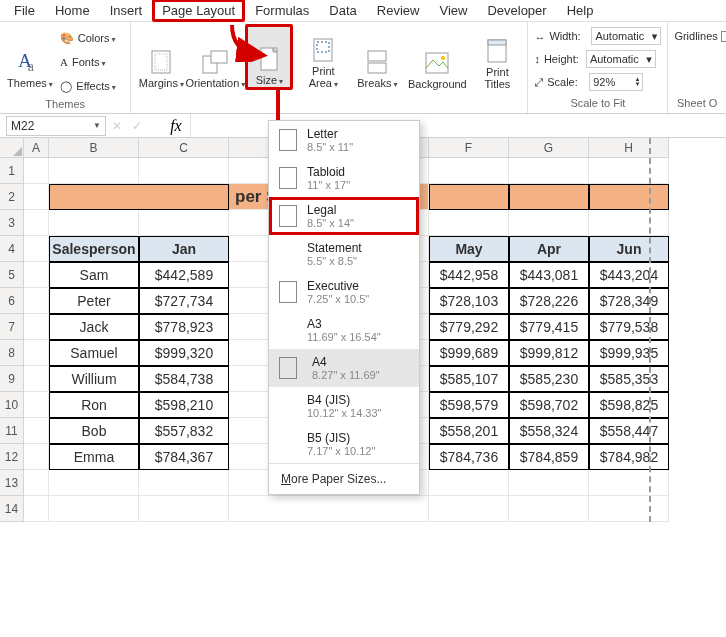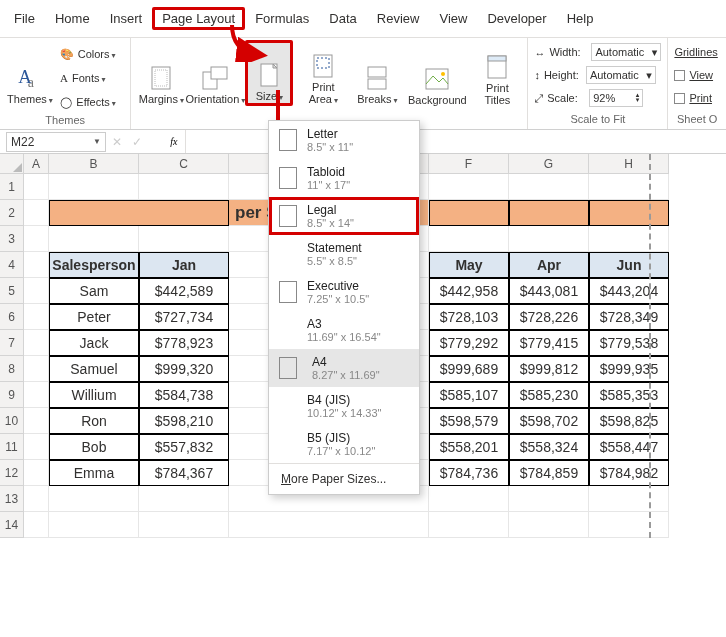--- a/index.html
+++ b/index.html
@@ -1,19 +1,19 @@
 <!DOCTYPE html>
 <html><head>
 <meta charset="utf-8">
 <style>
   * { box-sizing: border-box; margin: 0; padding: 0; }
   body { font-family: "Segoe UI", Arial, sans-serif; font-size: 12px; background: #fff; width: 726px; height: 637px; overflow: hidden; color: #323130; position: relative;}
   
   
-  .menubar { display: flex; align-items: center; height: 38px; padding: 0 4px; border-bottom: 1px solid #e1dfdd; font-size: 13px;}
+  .menubar { display: flex; align-items: center; height: 22px; padding: 0 4px; border-bottom: 1px solid #e1dfdd; font-size: 13px;}
   .menubar .mitem { padding: 4px 10px; cursor: default;}
   .menubar .mitem.highlight { border: 3px solid #d40000; border-radius: 2px; padding: 1px 7px;}
   
   
   .ribbon { display: flex; border-bottom: 1px solid #d0d0d0; height: 92px; background:#fff;}
   .group { border-right: 1px solid #e1dfdd; padding: 2px 6px; display:flex; flex-direction:column; justify-content:space-between;}
   .group-body { display:flex; align-items:flex-start; gap:6px; flex:1;}
   .group-label { text-align:center; font-size:11px; color:#666; padding:2px 0;}
   .vbtn { display:flex; flex-direction:column; align-items:center; justify-content:flex-end; width:48px; height:66px; font-size:11px; text-align:center; line-height:1.1; gap:3px; padding-top:4px; cursor:default;}
   .vbtn .ic { width:28px; height:24px; display:flex; align-items:center; justify-content:center;}
@@ -24,21 +24,21 @@
   .drop-caret::after { content:"▾"; font-size:8px; color:#555; margin-left:2px;}
   .combo { border:1px solid #ccc; height:18px; width:70px; display:flex; align-items:center; justify-content:space-between; padding:0 3px; font-size:11px;}
   
   
   .arrow-red { position:absolute; pointer-events:none;}
   
   
   .fbar { display:flex; align-items:center; height:24px; border-bottom:1px solid #d0d0d0;}
   .namebox { width:100px; border:1px solid #ccc; height:20px; margin:2px 6px; display:flex; align-items:center; padding:0 4px; font-size:12px;}
   .namebox .caret { margin-left:auto; font-size:8px; color:#555;}
-  .fx { font-style:italic; font-family:"Times New Roman",serif; font-size:10px; color:#000000; margin:0 8px 0 28px;}
+  .fx { font-style:italic; font-family:"Times New Roman",serif; font-size:16px; color:#000000; margin:0 8px 0 28px;}
   .fxline { flex:1; border-left:1px solid #e1dfdd; height:100%;}
   
   
   .gridwrap { position:relative; }
   .colhdrs { display:flex; height:20px;}
   .corner { width:24px; border-right:1px solid #d4d4d4; border-bottom:1px solid #d4d4d4; background:#f3f2f1; display:flex; align-items:flex-end; justify-content:flex-end; padding:1px;}
   .corner svg { width:9px; height:9px;}
   .ch { border-right:1px solid #d4d4d4; border-bottom:1px solid #d4d4d4; background:#f3f2f1; display:flex; align-items:center; justify-content:center; color:#555; font-size:12px;}
   .rowhdr { width:24px; border-right:1px solid #d4d4d4; border-bottom:1px solid #d4d4d4; background:#f3f2f1; display:flex; align-items:center; justify-content:center; color:#555; font-size:12px;}
   .row { display:flex; height:26px;}
@@ -211,21 +211,21 @@
           <span class="combo" style="width:54px">
             <span>92%</span>
             <span style="font-size:7px;line-height:0.7;">▴<br>▾</span>
           </span>
         </div>
     </div>
     <div class="group-label">Scale to Fit</div>
   </div>
 
   <div class="group" style="border-right:none;width:64px;overflow:hidden;">
-    <div class="group-body" style="flex-direction:column;gap:3px;padding-top:2px;text-decoration:underline;">
+    <div class="group-body" style="flex-direction:row;gap:3px;padding-top:2px;">
       <div class="mini-row">Gridlines</div>
       <div class="mini-row">
           <span class="chk"></span>
           <span>View</span>
         </div>
       <div class="mini-row">
           <span class="chk"></span>
           <span>Print</span>
         </div>
     </div>

